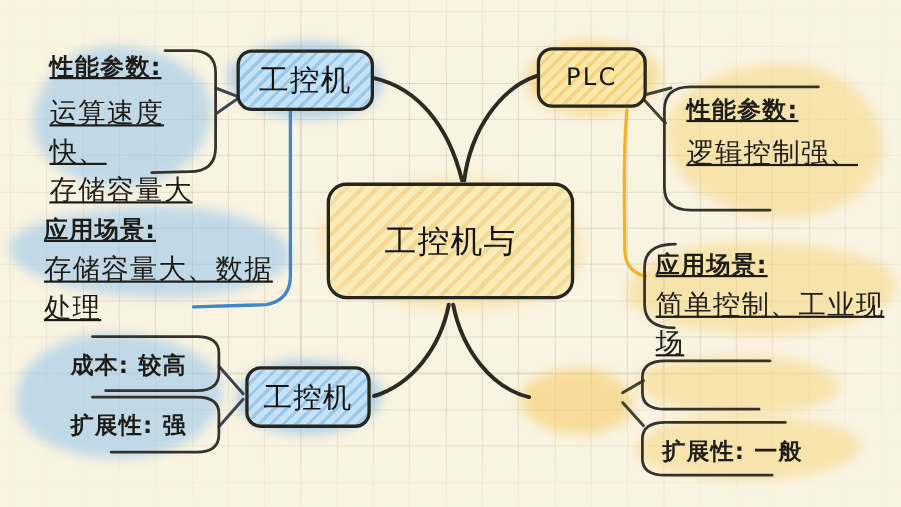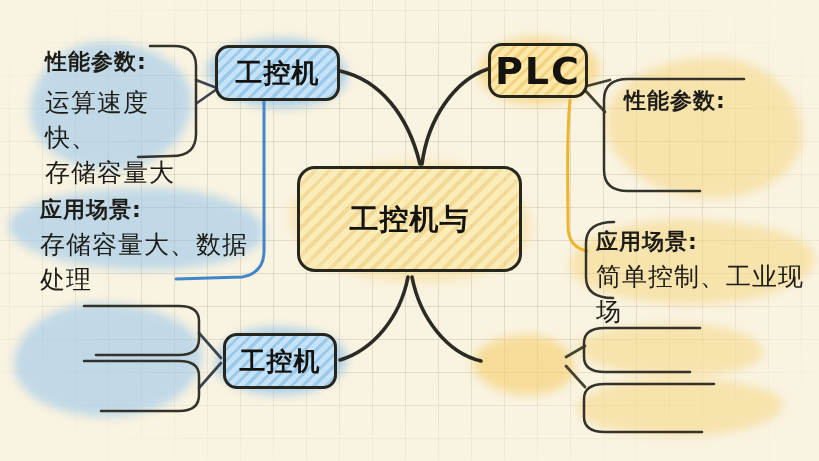--- a/index.html
+++ b/index.html
@@ -35,31 +35,31 @@
   .ink{stroke:#2b2a23;stroke-width:3.6;fill:none;stroke-linecap:round;}
   .blueline{stroke:#4285c9;stroke-width:3;fill:none;stroke-linecap:round;}
   .yellowline{stroke:#eeb42c;stroke-width:3;fill:none;stroke-linecap:round;}
   .tieL{stroke:#3c4450;stroke-width:2.7;fill:none;stroke-linecap:round;}
   .tieR{stroke:#45412f;stroke-width:2.7;fill:none;stroke-linecap:round;}
   .bracket{stroke:#34332b;stroke-width:2.5;fill:none;stroke-linecap:round;}
   
   .node{
     position:absolute;display:flex;align-items:center;justify-content:center;
     border:3px solid #26251e;border-radius:14px;
-    font-weight:bold;letter-spacing:1px;color:#141310;
+    font-weight:normal;letter-spacing:1px;color:#141310;
   }
   .node-blue{background:repeating-linear-gradient(135deg, rgba(138,196,239,.6) 0 3px, #c6e2f7 3px 8px);}
   .node-yellow{background:repeating-linear-gradient(135deg, rgba(242,203,109,.55) 0 3px, #fce9a9 3px 8px);}
   .node-center{
     background:repeating-linear-gradient(135deg, rgba(240,206,120,.55) 0 4px, #faecb6 4px 10px);
     border-width:3.5px;border-radius:18px;flex-direction:column;line-height:37px;
     font-size:29px;text-align:right;
   }
   
-  .card{position:absolute;}
+  .card{position:absolute;text-decoration:underline;}
   .card-title{font-weight:bold;font-size:22px;line-height:28px;margin-bottom:9px;letter-spacing:1px;}
   .card-line{font-size:25px;line-height:35px;letter-spacing:1px;}
   .item-label{position:absolute;font-size:21px;font-weight:600;letter-spacing:1px;}
 </style>
 </head>
 <body>
 
 <div class="canvas">
   <div class="grid"></div>
   <div class="vignette"></div>
@@ -97,37 +97,41 @@
     <path class="bracket" d="M150,46 L174,46 Q196,46 196,66 L196,134 Q196,156 172,156 L138,157"></path>
     <path class="bracket" d="M744,79 L628,79 Q604,79 604,100 L604,170 Q604,191 628,191 L700,191"></path>
     <path class="bracket" d="M614,222 Q586,222 586,243 L586,277 Q586,298 613,298"></path>
     <path class="bracket" d="M84,306 L179,306 Q199,306 199,321 L199,339 Q199,355 179,355 L96,355"></path>
     <path class="bracket" d="M84,361 L179,361 Q199,361 199,376 L199,395 Q199,411 179,411 L101,411"></path>
     <path class="bracket" d="M700,328 L605,328 Q584,328 584,343 L584,357 Q584,372 605,372 L690,372"></path>
     <path class="bracket" d="M714,384 L605,384 Q584,384 584,399 L584,417 Q584,432 605,432 L702,432"></path>
   </svg>
 
   <div class="node node-blue" style="left:215px;top:45px;width:119px;height:50px;font-size:27px">工控机</div>
-  <div class="node node-yellow" style="left:488px;top:43px;width:94px;height:49px;font-size:38px;letter-spacing:2px">PLC</div>
+  <div class="node node-yellow" style="left:488px;top:43px;width:94px;height:49px;font-size:22px;letter-spacing:2px">PLC</div>
   <div class="node node-blue" style="left:223px;top:333px;width:108px;height:50px;font-size:26px">工控机</div>
 
   <div class="node node-center" style="left:297px;top:166px;width:219px;height:100px">
     <span>工控机与</span>
   </div>
 
   <div class="card" style="left:45px;top:48px;width:150px">
     <div class="card-title">性能参数:</div>
     <div class="card-line">运算速度快、</div>
     <div class="card-line">存储容量大</div>
   </div>
   <div class="card" style="left:40px;top:196px;width:230px">
     <div class="card-title" style="margin-bottom:3px">应用场景:</div>
     <div class="card-line">存储容量大、数据处理</div>
   </div>
+  <div class="item-label" style="left:64px;top:318px">成本: 较高</div>
+  <div class="item-label" style="left:64px;top:373px">扩展性: 强</div>
 
   <div class="card" style="left:624px;top:87px;width:170px">
     <div class="card-title" style="margin-bottom:6px">性能参数:</div>
+    <div class="card-line">逻辑控制强、</div>
   </div>
   <div class="card" style="left:596px;top:228px;width:225px">
     <div class="card-title" style="margin-bottom:3px">应用场景:</div>
     <div class="card-line">简单控制、工业现场</div>
   </div>
+  <div class="item-label" style="left:602px;top:396px">扩展性: 一般</div>
 </div>
 
 </body></html>

